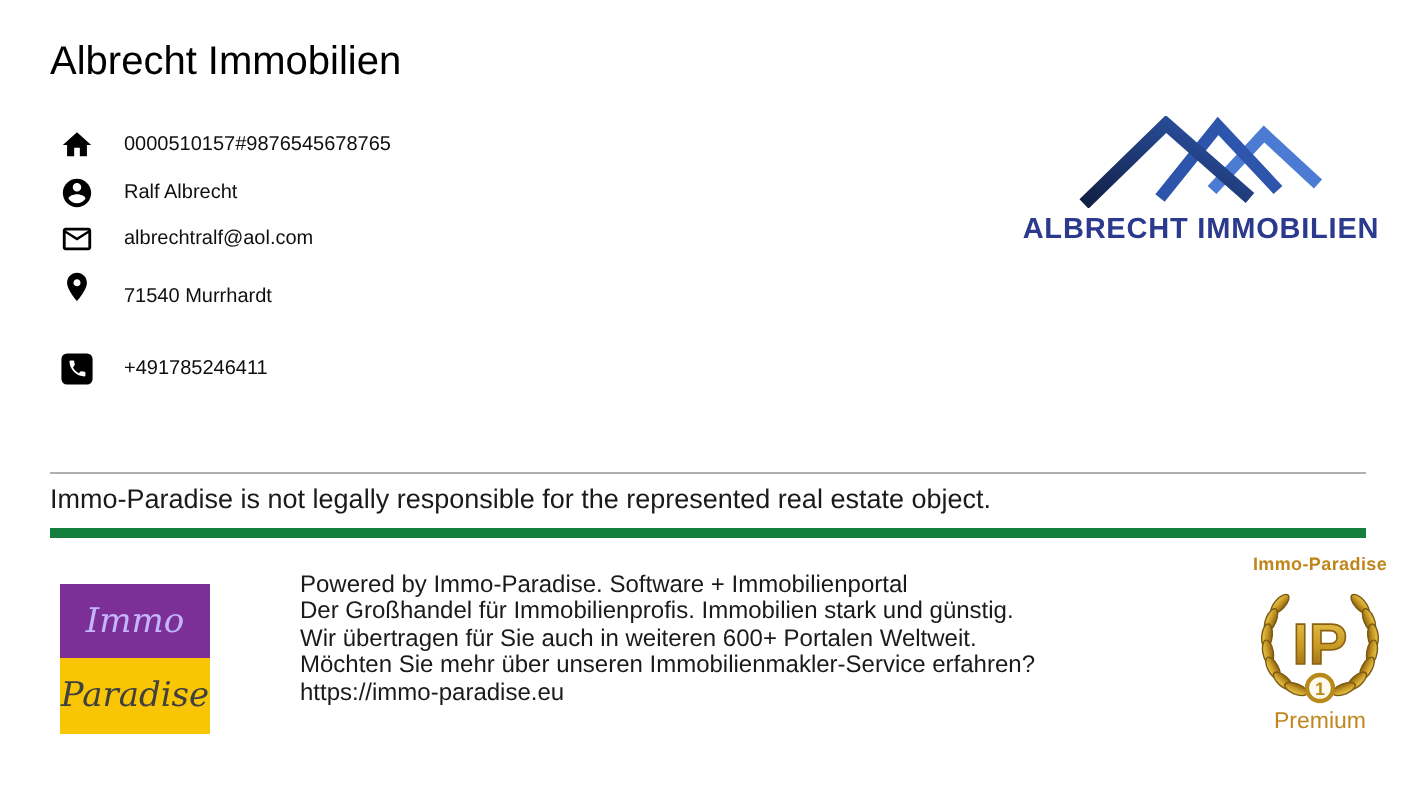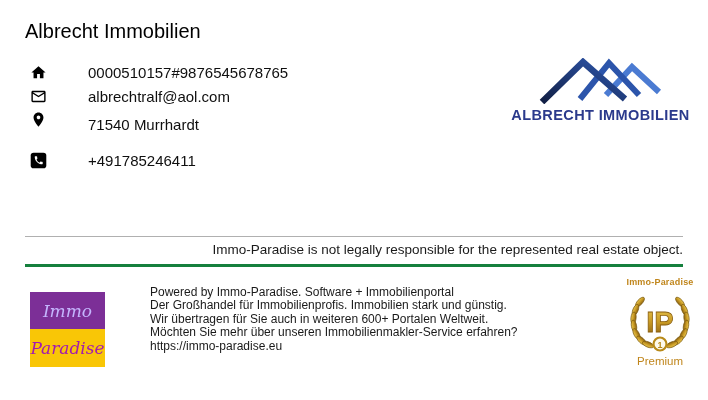--- a/index.html
+++ b/index.html
@@ -7,40 +7,40 @@
         font-family:"Liberation Sans",sans-serif;color:#111;overflow:hidden;}
 
   
   .title{position:absolute;left:25px;top:20px;font-size:20px;font-weight:400;color:#000;}
 
   
   .contact{position:absolute;left:30px;top:64px;}
   .crow{display:flex;align-items:flex-start;margin-bottom:6.5px;}
   .crow .ic{width:17px;height:17px;margin-right:15px;flex:0 0 17px;}
   .crow .ic svg{display:block;width:17px;height:17px;}
-  .crow .txt{font-size:15px;line-height:17px;color:#0f0f0f;margin-left:26px;}
+  .crow .txt{font-size:10px;line-height:17px;color:#0f0f0f;}
   .addr2{line-height:17px;margin-top:5px;}
   .phone-row{margin-top:19px;}
 
   
   .brand{position:absolute;left:503px;top:58px;width:195px;text-align:center;}
   .brand svg{display:block;margin:0 auto;}
   .brand-name{margin-top:3px;font-size:14.5px;font-weight:700;letter-spacing:.4px;color:#2b3a8c;}
 
   
   .disclaimer{position:absolute;left:25px;top:236px;width:658px;
-              border-top:1px solid #b0b0b0;border-bottom:3px solid #15803d;
-              text-align:right;padding:5px 0 7px;font-size:13.5px;color:#1a1a1a;}
+              border-top:1px solid #b0b0b0;border-bottom:5px solid #15803d;
+              text-align:left;padding:5px 0 7px;font-size:13.5px;color:#1a1a1a;}
 
   
   .ip-logo{position:absolute;left:30px;top:292px;width:75px;height:75px;}
   .ip-top{height:37px;background:#7c2f97;display:flex;align-items:center;justify-content:center;
           color:#c4b5fd;font-family:"DejaVu Serif",serif;font-style:italic;font-size:17px;}
   .ip-bottom{height:38px;background:#f9c606;display:flex;align-items:center;justify-content:center;
-          color:#a21caf;font-family:"DejaVu Serif",serif;font-style:italic;font-size:17px;}
+          color:#404040;font-family:"DejaVu Serif",serif;font-style:italic;font-size:17px;}
 
   .footer-text{position:absolute;left:150px;top:286px;font-size:12px;line-height:13.4px;color:#1a1a1a;}
   .footer-text .fline{white-space:nowrap;}
 
   .badge{position:absolute;left:612px;top:277px;width:96px;text-align:center;}
   .badge-top{font-size:9px;font-weight:700;color:#c0861c;letter-spacing:.2px;}
   .badge svg{display:block;margin:1px auto 0;}
   .badge-bottom{font-size:11.5px;font-weight:400;color:#c0861c;margin-top:1px;}
 </style>
 </head>
@@ -54,20 +54,28 @@
 
     <div class="crow">
       <span class="ic">
         <svg viewBox="0 0 24 24">
             <path fill="#000" d="M10 20v-6h4v6h5v-8h3L12 3 2 12h3v8z"></path>
           </svg>
       </span>
       <span class="txt">0000510157#9876545678765</span>
     </div>
 
+    <div class="crow">
+      <span class="ic">
+        <svg viewBox="0 0 24 24">
+            <path fill="#000" d="M12 2C6.48 2 2 6.48 2 12s4.48 10 10 10 10-4.48 10-10S17.52 2 12 2zm0 3c1.66 0 3 1.34 3 3s-1.34 3-3 3-3-1.34-3-3 1.34-3 3-3zm0 14.2c-2.5 0-4.71-1.28-6-3.22.03-1.99 4-3.08 6-3.08 1.99 0 5.97 1.09 6 3.08-1.29 1.94-3.5 3.22-6 3.22z"></path>
+          </svg>
+      </span>
+      <span class="txt">Ralf Albrecht</span>
+    </div>
 
     <div class="crow">
       <span class="ic">
         <svg viewBox="0 0 24 24">
             <path fill="#000" d="M20 4H4c-1.1 0-1.99.9-1.99 2L2 18c0 1.1.9 2 2 2h16c1.1 0 2-.9 2-2V6c0-1.1-.9-2-2-2zm0 14H4V8l8 5 8-5v10zm-8-7L4 6h16l-8 5z"></path>
           </svg>
       </span>
       <span class="txt">albrechtralf@aol.com</span>
     </div>
 

